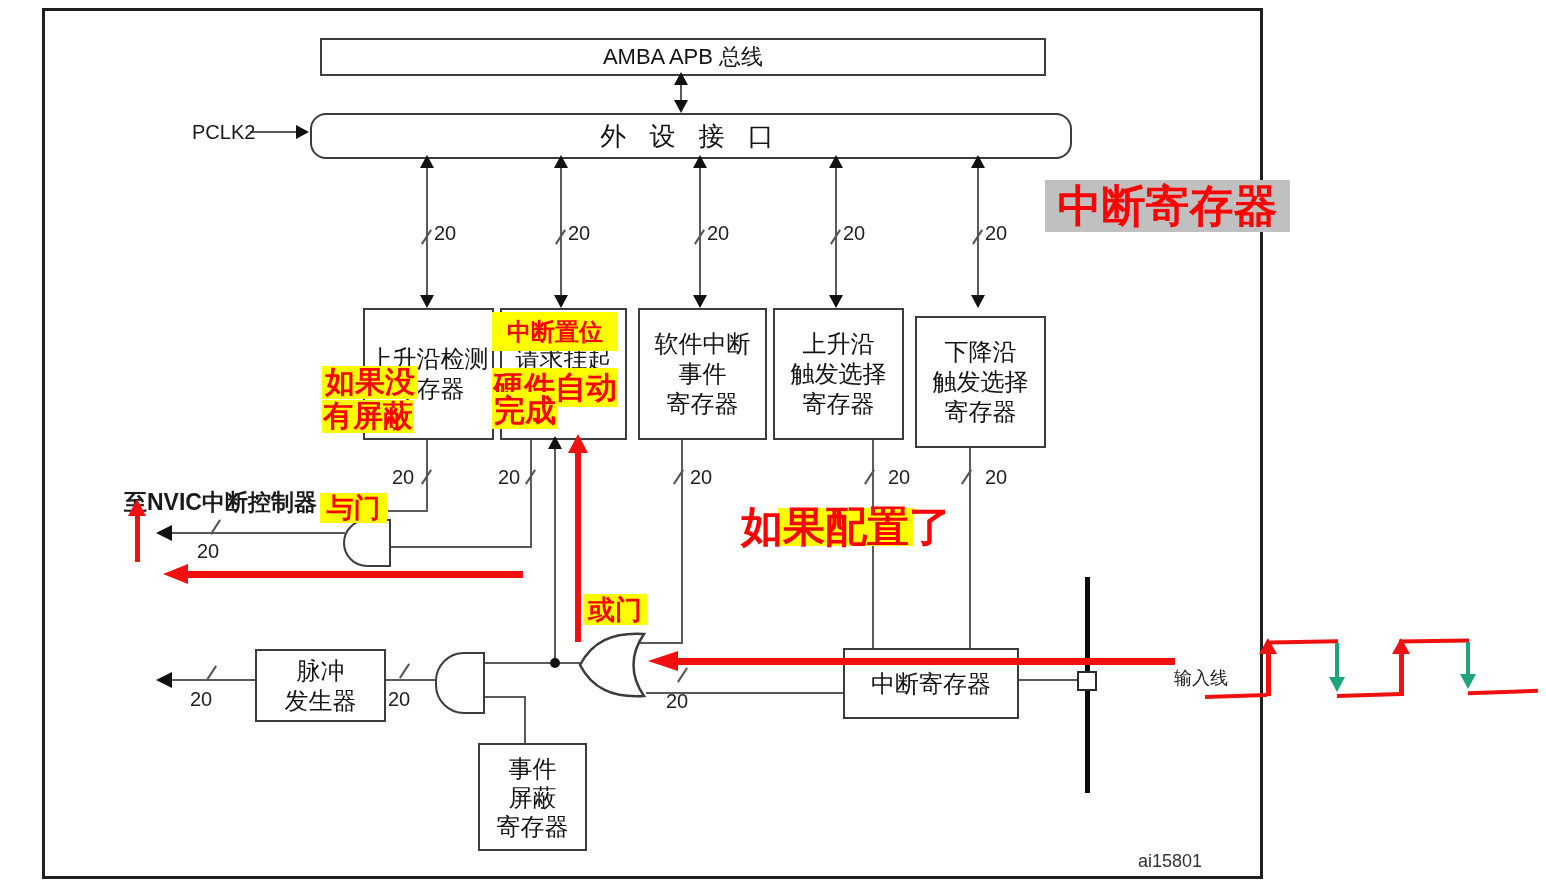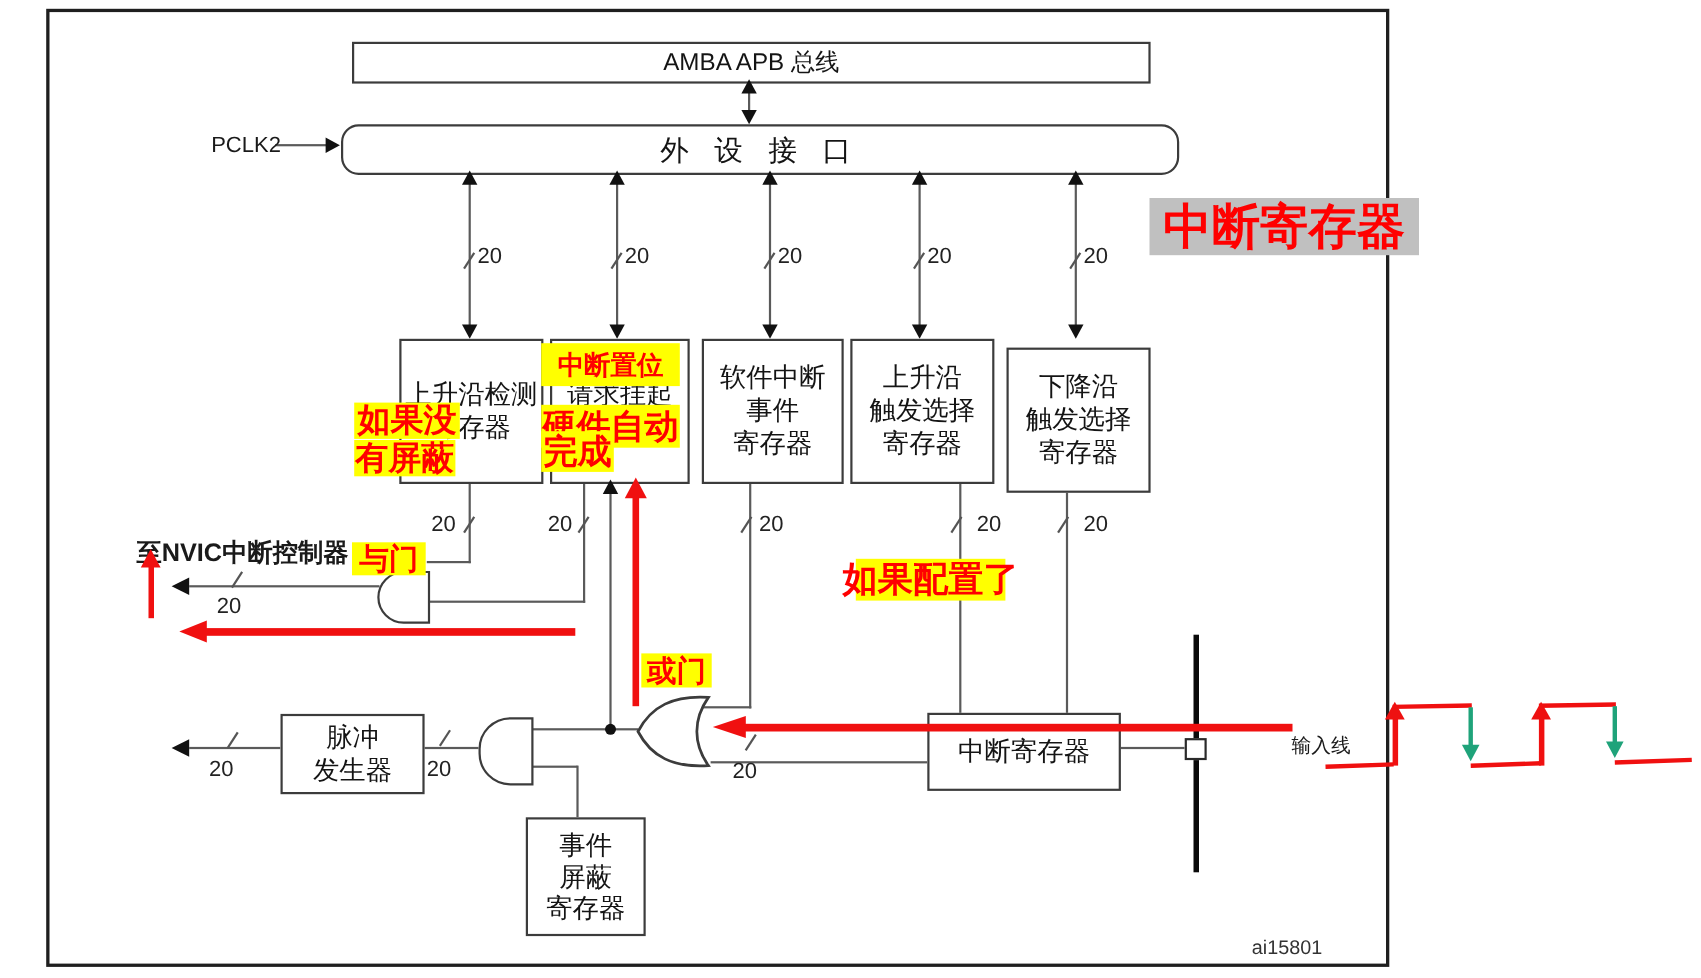--- a/index.html
+++ b/index.html
@@ -190,21 +190,21 @@
   <div class="hl" style="left:322px;top:366px;width:96px;height:33px;font-size:30px;">如果没</div>
   <div class="hl" style="left:322px;top:400px;width:92px;height:33px;font-size:30px;">有屏蔽</div>
 
   <div class="hl" style="left:492px;top:312px;width:126px;height:39px;font-size:24px;">中断置位</div>
   <div class="hl" style="left:492px;top:368px;width:126px;height:39px;font-size:31px;">硬件自动</div>
   <div class="hl" style="left:492px;top:392px;width:66px;height:37px;font-size:31px;">完成</div>
 
   <div class="hl" style="left:320px;top:493px;width:67px;height:30px;font-size:27px;">与门</div>
   <div class="hl" style="left:583px;top:594px;width:64px;height:31px;font-size:27px;">或门</div>
 
-  <div class="hl" style="left:778px;top:508px;width:136px;height:38px;font-size:32px;">如果配置了</div>
+  <div class="hl" style="left:778px;top:508px;width:136px;height:38px;font-size:42px;">如果配置了</div>
 
   <div class="redshaft" style="left:135px;top:514px;width:5px;height:48px;"></div>
   <div class="redtri" style="left:128px;top:499px;border-left:9px solid transparent;border-right:9px solid transparent;border-bottom:17px solid #F01010;"></div>
 
   <div class="redshaft" style="left:185px;top:571px;width:338px;height:7px;"></div>
   <div class="redtri" style="left:163px;top:564px;border-top:10px solid transparent;border-bottom:10px solid transparent;border-right:25px solid #F01010;"></div>
 
   <div class="redshaft" style="left:676px;top:658px;width:499px;height:7px;"></div>
   <div class="redtri" style="left:648px;top:651px;border-top:10px solid transparent;border-bottom:10px solid transparent;border-right:30px solid #F01010;"></div>
 

